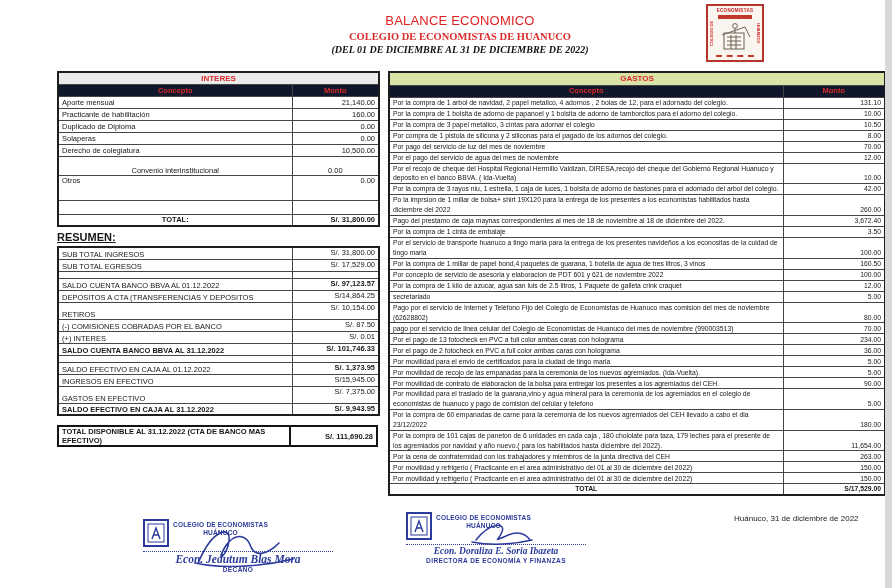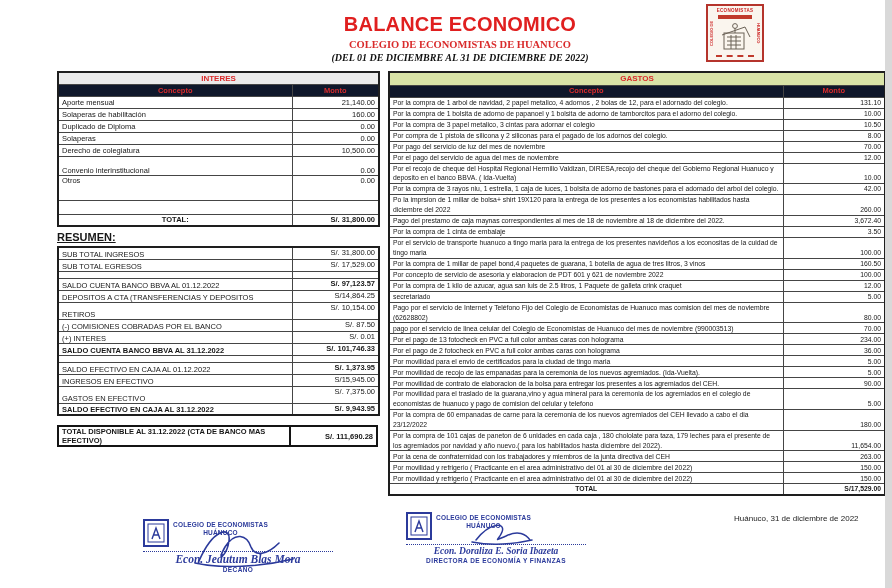--- a/index.html
+++ b/index.html
@@ -2,21 +2,21 @@
 <html><head>
 <meta charset="utf-8">
 <style>
   html,body{margin:0;padding:0;background:#fff;}
   .page{position:relative;width:892px;height:588px;background:#ffffff;overflow:hidden;
         font-family:"Liberation Sans",sans-serif;color:#171717;}
   .scan-edge{position:absolute;right:0;top:0;width:7px;height:588px;background:#d9d9d9;}
 
   
   .doc-header{position:absolute;left:245px;top:13px;width:430px;text-align:center;}
-  .title{font-size:20px;font-weight:bold;letter-spacing:.2px;}
+  .title{font-size:13px;font-weight:normal;letter-spacing:.2px;}
   .subtitle{font-family:"Liberation Serif",serif;font-weight:bold;font-size:10.5px;margin-top:3px;}
   .period{font-family:"Liberation Serif",serif;font-weight:bold;font-style:italic;font-size:10px;color:#111;margin-top:2px;}
 
   
   .logo{position:absolute;left:706px;top:4px;width:58px;height:58px;box-sizing:border-box;
         border:2px solid #b5342c;background:#faf5ee;}
   .logo-top{position:absolute;top:2px;left:0;width:100%;text-align:center;font-size:4.5px;font-weight:bold;color:#c22;letter-spacing:.3px;}
   .logo-band{position:absolute;top:9px;left:10px;width:34px;height:4px;background:#c0392b;}
   .logo-left,.logo-right{position:absolute;top:8px;bottom:8px;font-size:4px;font-weight:bold;color:#c22;
         writing-mode:vertical-rl;text-align:center;}
@@ -33,21 +33,21 @@
   .tbl td.val{text-align:right;}
   tr.total td{font-weight:bold;}
   tr.total td.lab{text-align:center;}
   tr.bv td.val{font-weight:bold;}
   tr.bb td{font-weight:bold;}
 
   
   .left-col{position:absolute;left:57px;top:71px;width:321px;}
   .ingresos{width:321px;font-size:7.5px;}
   .ingresos td{height:12px;}
-  .ingresos tr.tall td{height:19px;vertical-align:bottom;}
+  .ingresos tr.tall td{height:19px;vertical-align:bottom;text-align:center;}
   .ingresos tr.xtall td{height:25px;vertical-align:top;}
   .ingresos tr.gap td{height:14px;}
   .resumen-h{font-size:11px;font-weight:bold;text-decoration:underline;margin:4px 0 3px 0;}
   .resumen{width:321px;font-size:7.5px;}
   .resumen td{height:12px;}
   .resumen td.lab{vertical-align:bottom;}
   .resumen td.val{vertical-align:top;}
   .resumen tr.tall td{height:17px;}
   .resumen tr.gap-s td{height:7px;}
   .totaldisp{margin-top:9px;width:319px;font-size:7.5px;border:2px solid #141414;}
@@ -118,21 +118,21 @@
           <th class="colh" style="color:#d92b2b">Concepto</th>
           <th class="colh" style="color:#d92b2b">Monto</th>
         </tr>
       </thead>
       <tbody>
           <tr>
             <td class="lab">Aporte mensual</td>
             <td class="val">21,140.00</td>
           </tr>
           <tr>
-            <td class="lab">Solaperas de habilitación</td>
+            <td class="lab">Practicante de habilitación</td>
             <td class="val">160.00</td>
           </tr>
           <tr>
             <td class="lab">Duplicado de Diploma</td>
             <td class="val">0.00</td>
           </tr>
           <tr>
             <td class="lab">Solaperas</td>
             <td class="val">0.00</td>
           </tr>

